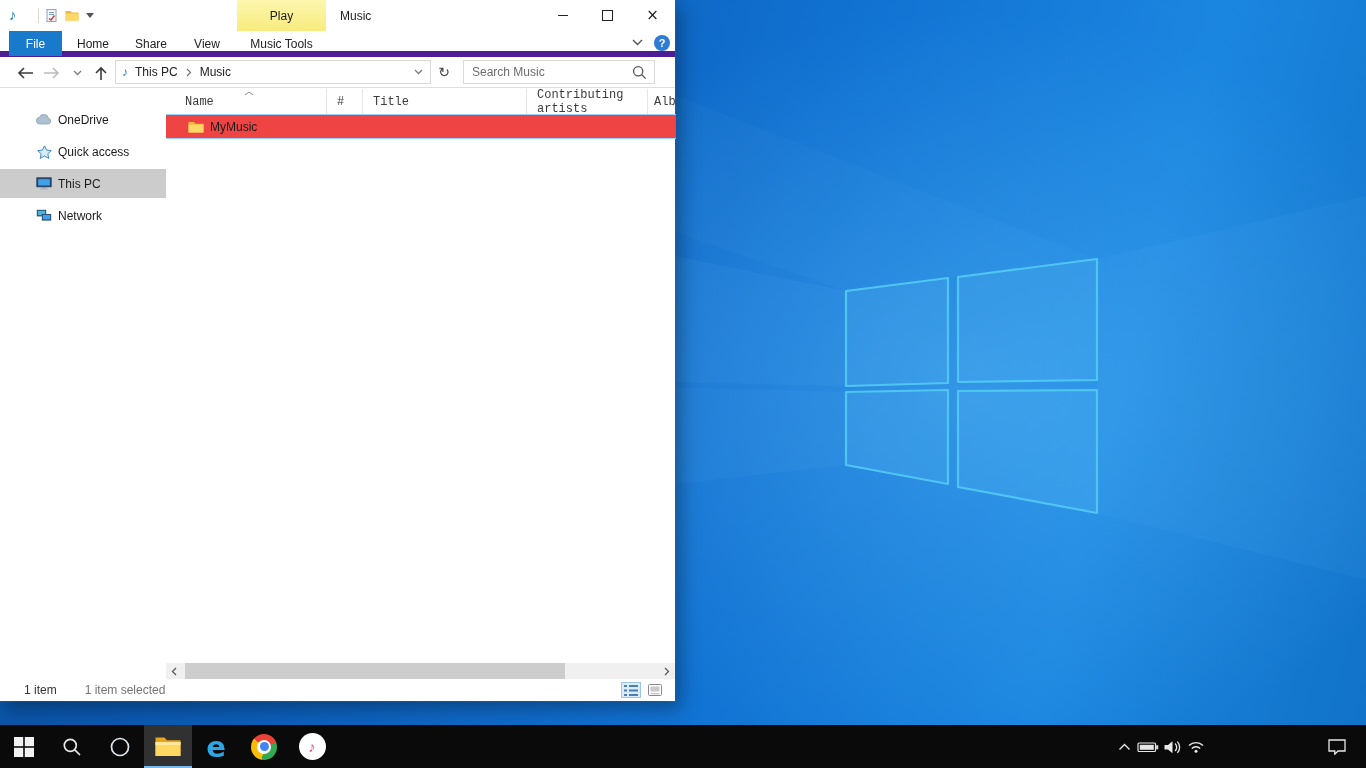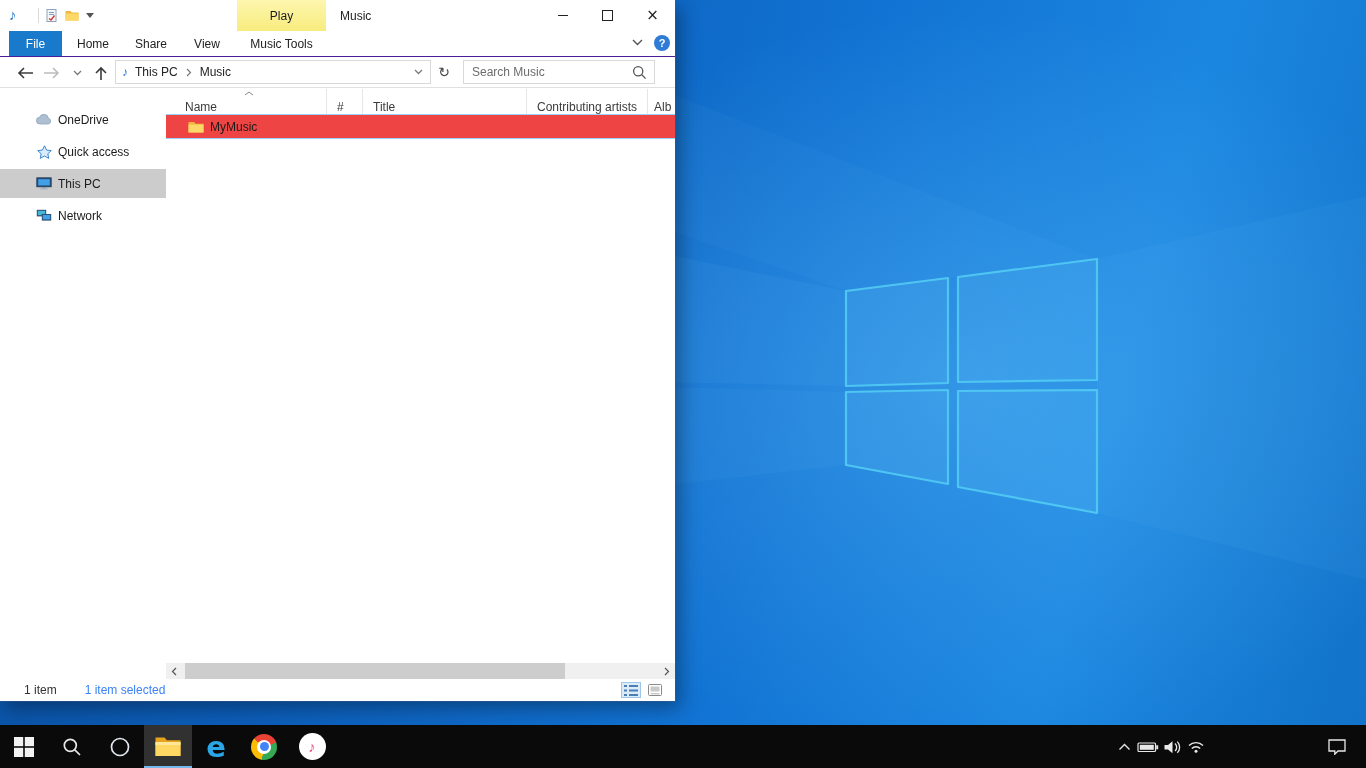--- a/index.html
+++ b/index.html
@@ -21,21 +21,21 @@
   .qat-btn{display:flex;align-items:center;justify-content:center;}
   .play-tab{position:absolute;left:237px;top:0;width:89px;height:31px;
     background:linear-gradient(#fdf6ae,#f8ec7e);display:flex;align-items:center;justify-content:center;color:#1b1b1b;}
   .window-title{position:absolute;left:340px;top:0;height:31px;display:flex;align-items:center;color:#222;}
   .caption-buttons{position:absolute;right:0;top:0;display:flex;height:31px;}
   .cap-btn{width:45px;height:31px;display:flex;align-items:center;justify-content:center;color:#222;}
   .glyph-min{width:10px;height:1px;background:#222;}
   .glyph-max{width:9px;height:9px;border:1px solid #222;}
   .glyph-close{font-size:15px;line-height:15px;font-family:"DejaVu Sans",sans-serif;}
 
-  .tabs-row{position:absolute;left:0;top:31px;width:100%;height:26px;background:#fff;border-bottom:1px solid #4c1d95;box-sizing:border-box;}
+  .tabs-row{position:absolute;left:0;top:31px;width:100%;height:26px;background:#fff;border-bottom:6px solid #4c1d95;box-sizing:border-box;}
   .file-tab{position:absolute;left:9px;top:0;width:53px;height:25px;background:#1979ca;color:#fff;
     display:flex;align-items:center;justify-content:center;}
   .rtab{position:absolute;top:0;height:25px;display:flex;align-items:center;justify-content:center;color:#222;}
   .rtab.home{left:72px;width:42px;}
   .rtab.share{left:128px;width:46px;}
   .rtab.view{left:186px;width:42px;}
   .rtab.musictools{left:237px;width:89px;}
   .ribbon-collapse{position:absolute;left:632px;top:8px;}
   .help-btn{position:absolute;left:654px;top:4px;width:16px;height:16px;border-radius:50%;
     background:#2e7cd6;color:#fff;font-size:11px;font-weight:bold;display:flex;align-items:center;justify-content:center;}
@@ -59,40 +59,40 @@
 
   .body{position:absolute;left:0;top:89px;width:100%;height:574px;display:flex;background:#fff;}
   .sidebar{width:166px;box-sizing:border-box;padding-top:16px;flex-shrink:0;}
   .nav-item{height:29px;display:flex;align-items:center;margin-bottom:3px;}
   .nav-item .nicon{width:16px;margin-left:36px;display:flex;justify-content:center;}
   .nav-item .nlabel{margin-left:6px;color:#1b1b1b;}
   .nav-item.selected{background:#cccccc;}
 
   .content{flex:1;position:relative;}
   .col-headers{display:flex;height:25px;color:#3b3b3b;}
-  .colh{display:flex;align-items:flex-end;box-sizing:border-box;border-right:1px solid #e6e6e6;position:relative;padding-left:10px;}
+  .colh{display:flex;align-items:center;box-sizing:border-box;border-right:1px solid #e6e6e6;position:relative;padding-left:10px;font-family:Liberation Mono, monospace;}
   .colh.name{width:161px;padding-left:19px;}
   .colh.num{width:36px;}
   .colh.title{width:164px;}
   .colh.artists{width:121px;}
   .colh.album{flex:1;border-right:none;padding-left:6px;}
   .sort-caret{position:absolute;left:78px;top:2px;}
   .filerow{height:23px;display:flex;align-items:center;color:#1b1b1b;}
   .filerow.selected{background:#ef4444;border-top:1px solid #99d1ff;border-bottom:1px solid #99d1ff;}
   .filerow .ficon{margin-left:22px;display:flex;}
   .filerow .fname{margin-left:6px;}
 
   .hscroll{position:absolute;left:166px;bottom:22px;width:509px;height:16px;background:#f0f0f0;}
   .hs-arrow{position:absolute;top:0;width:16px;height:16px;display:flex;align-items:center;justify-content:center;}
   .hs-left{left:0;} .hs-right{right:0;}
   .hs-thumb{position:absolute;left:19px;top:0;width:380px;height:16px;background:#cdcdcd;}
 
   .statusbar{position:absolute;left:0;bottom:0;width:100%;height:22px;background:#fff;display:flex;align-items:center;}
   .st-count{margin-left:24px;color:#333;}
-  .st-sel{margin-left:28px;color:#3b82f6;}
+  .st-sel{margin-left:28px;color:#737373;}
   .view-btns{position:absolute;right:10px;top:3px;display:flex;gap:4px;}
   .vbtn{width:20px;height:16px;display:flex;align-items:center;justify-content:center;box-sizing:border-box;}
   .vbtn.active{background:#dcebf8;border:1px solid #9ec6e8;}
 
   
   .taskbar{position:absolute;left:0;bottom:0;width:1366px;height:43px;background:#0a0a0a;}
   .tb-apps{display:flex;height:43px;}
   .tb-btn{width:48px;height:43px;display:flex;align-items:center;justify-content:center;position:relative;}
   .tb-btn.active{background:rgba(255,255,255,.16);box-shadow:inset 0 -2px 0 #76b9ed;}
   .edge-e{font-size:29px;font-weight:bold;color:#2ba7e8;font-family:"DejaVu Sans",sans-serif;line-height:30px;}

